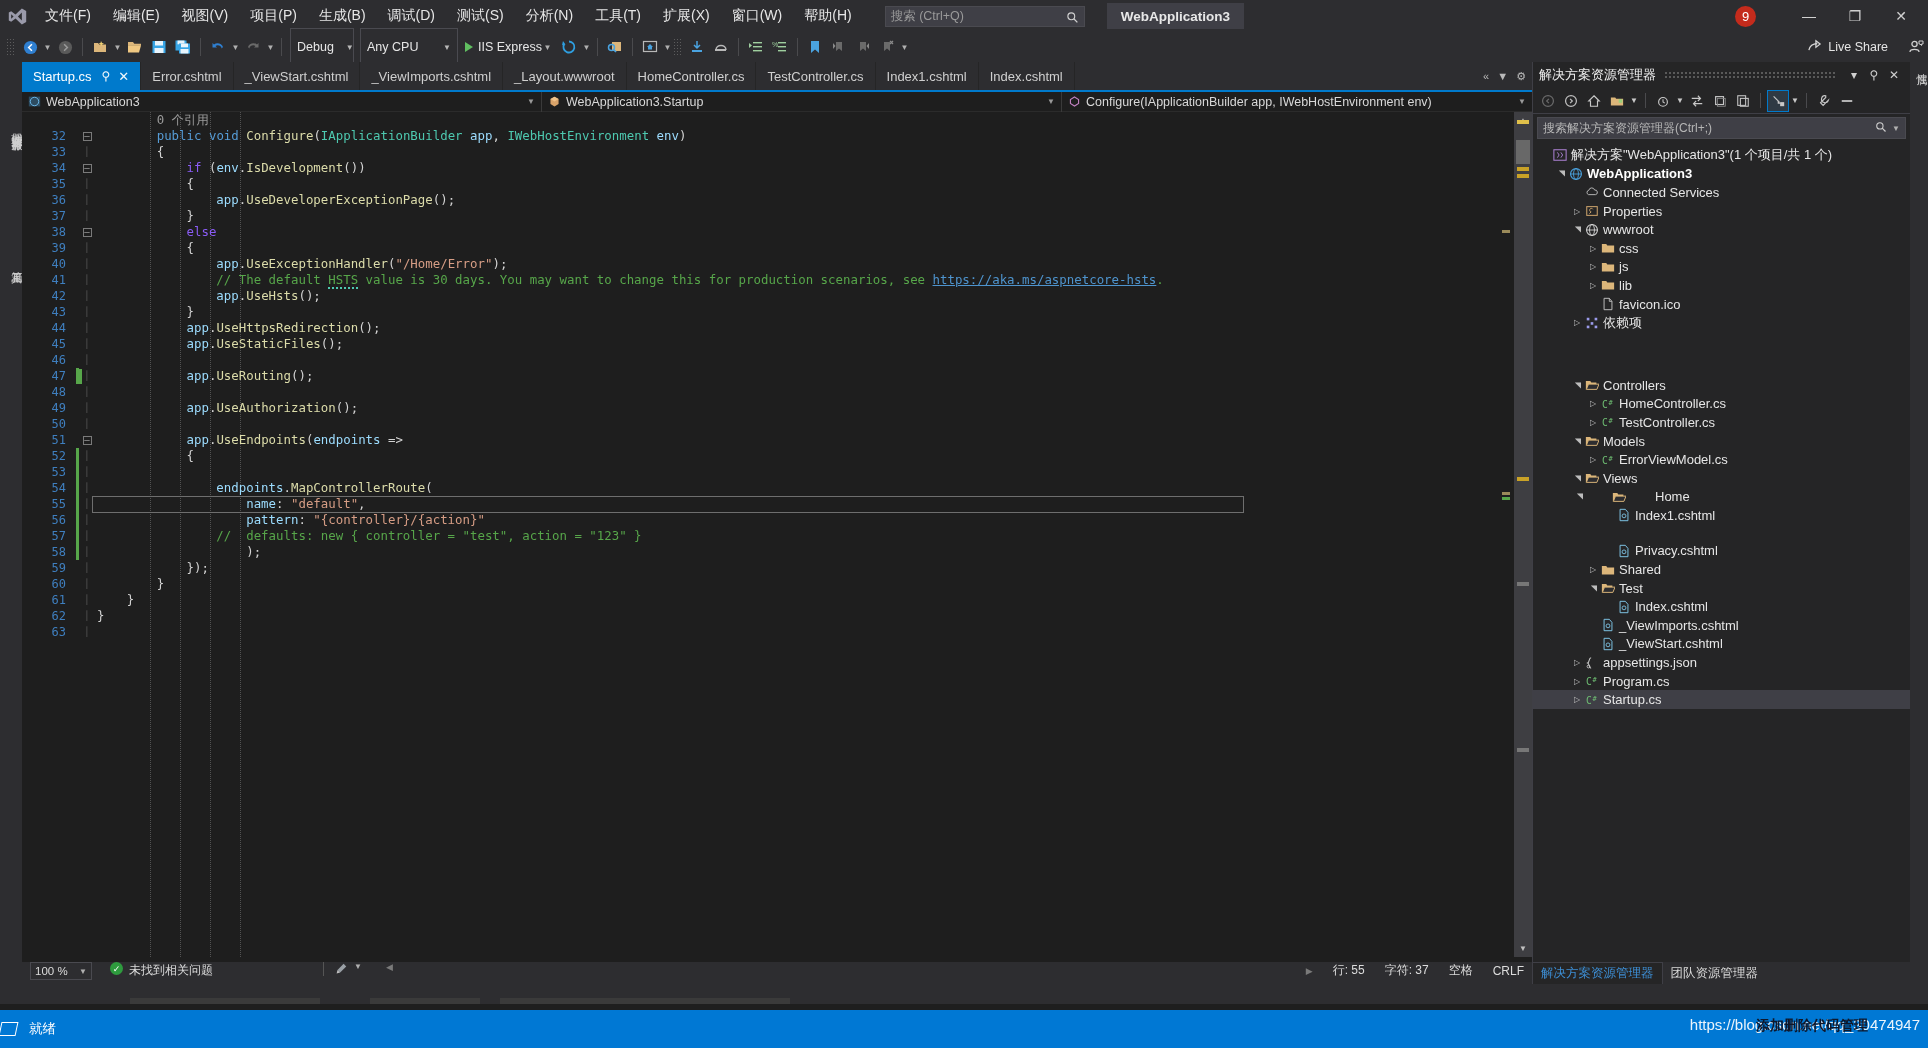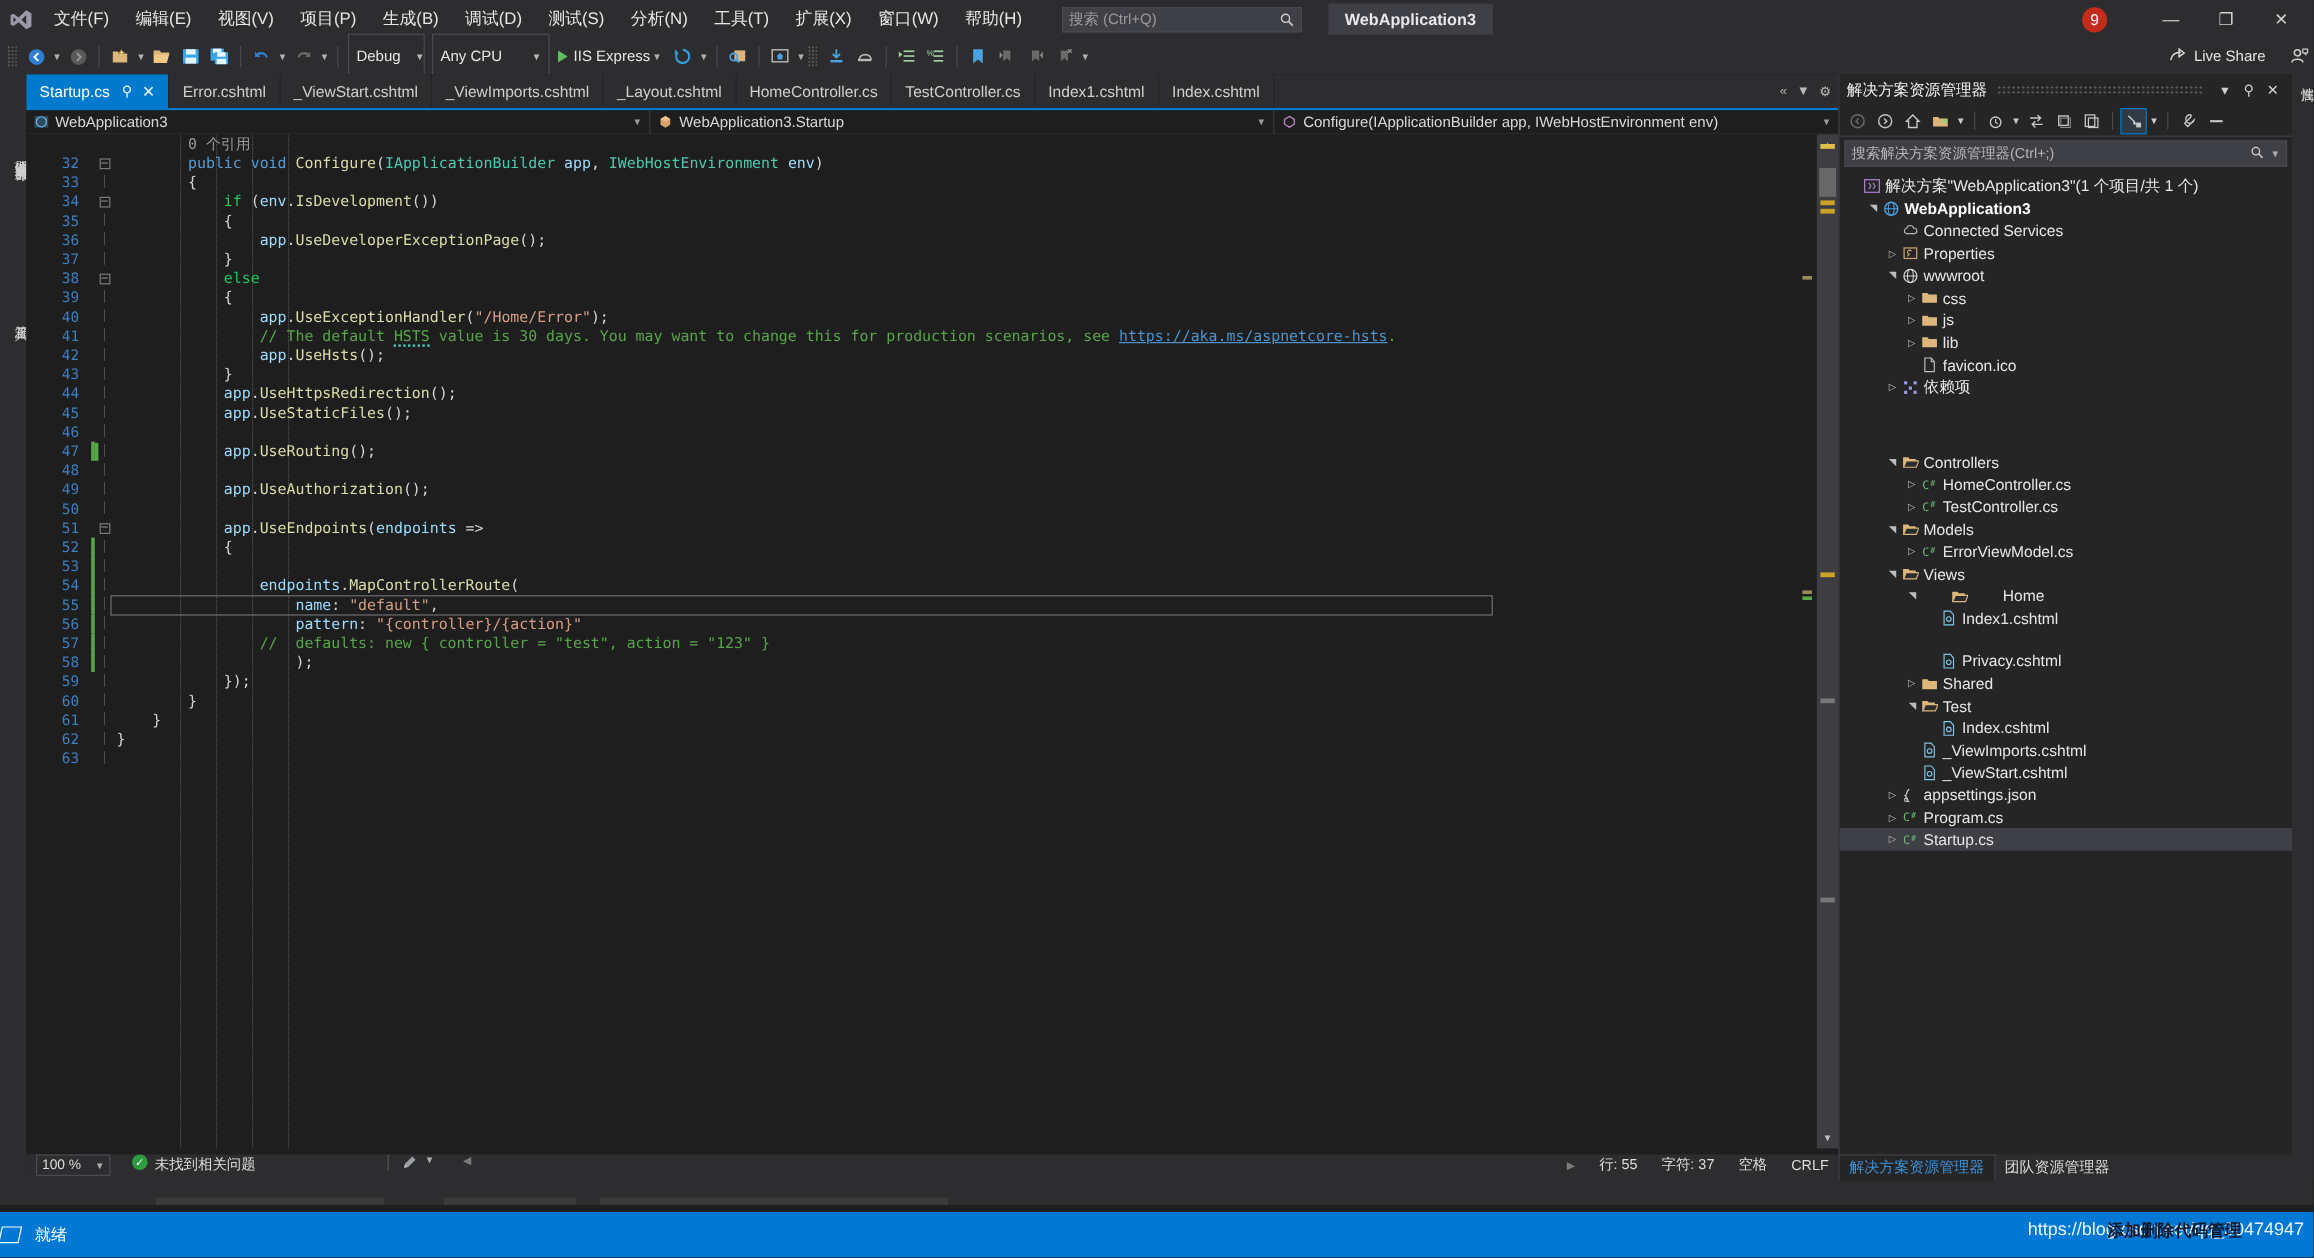--- a/index.html
+++ b/index.html
@@ -147,21 +147,21 @@
   .ln { width: 54px; text-align: right; color: #3f7fbf; padding-right: 10px;
         flex: none; font-size: 12px; }
   .chgbar { width: 3px; height: 16px; flex: none; }
   .chg-save { background: #57a64a; }
   .fold { width: 16px; flex: none; color: #8a8a8a; font-size: 9px; text-align: center; line-height: 16px;}
   .fold .box { display:inline-block; width:9px; height:9px; border:1px solid #7a7a7a; line-height:7px; font-size:9px; color:#b0b0b0;}
   .ctext { padding-left: 2px; }
 
   
   .k  { color: #569cd6; }   
-  .kc { color: #22c55e; }   
+  .kc { color: #8b5cf6; }   
   .t  { color: #4ec9b0; }   
   .m  { color: #dcdcaa; }   
   .v  { color: #9cdcfe; }   
   .s  { color: #d69d85; }   
   .c  { color: #57a64a; }   
   .p  { color: #d4d4d4; }   
   .lnk{ color: #4e94ce; text-decoration: underline; }
   .ref{ color: #9a9a9a; }
   .squig { border-bottom: 2px dotted #4ec9b0; }
 
@@ -505,21 +505,21 @@
       <div class="tab">
           <span>Error.cshtml</span>
         </div>
       <div class="tab">
           <span>_ViewStart.cshtml</span>
         </div>
       <div class="tab">
           <span>_ViewImports.cshtml</span>
         </div>
       <div class="tab">
-          <span>_Layout.cshtml</span>
+          <span>_Layout.wwwroot</span>
         </div>
       <div class="tab">
           <span>HomeController.cs</span>
         </div>
       <div class="tab">
           <span>TestController.cs</span>
         </div>
       <div class="tab">
           <span>Index1.cshtml</span>
         </div>
@@ -876,21 +876,21 @@
         <div class="node" style="padding-left: 38px;">
           <span class="arrow" style="transform: rotate(-90deg); display: inline-block;">◢</span>
           <span class="nicon">
             <svg width="14" height="14" viewBox="0 0 16 16">
               <path d="M1 3.5h5l1.2 1.6H13V7H4L1.6 13H1z" fill="#dcb67a"></path>
               <path d="M4 7h12l-2.4 6H1.6z" fill="#2d2d30" stroke="#dcb67a" stroke-width="1.1"></path>
             </svg>
           </span>
           <span class="nlabel">Views</span>
         </div>
-        <div class="node" style="padding-left: 54px; gap: 25px;">
+        <div class="node" style="padding-left: 40px; gap: 25px;">
           <span class="arrow" style="transform: rotate(-90deg); display: inline-block;">◢</span>
           <span class="nicon">
             <svg width="14" height="14" viewBox="0 0 16 16">
               <path d="M1 3.5h5l1.2 1.6H13V7H4L1.6 13H1z" fill="#dcb67a"></path>
               <path d="M4 7h12l-2.4 6H1.6z" fill="#2d2d30" stroke="#dcb67a" stroke-width="1.1"></path>
             </svg>
           </span>
           <span class="nlabel">Home</span>
         </div>
         <div class="node" style="padding-left: 70px;">

